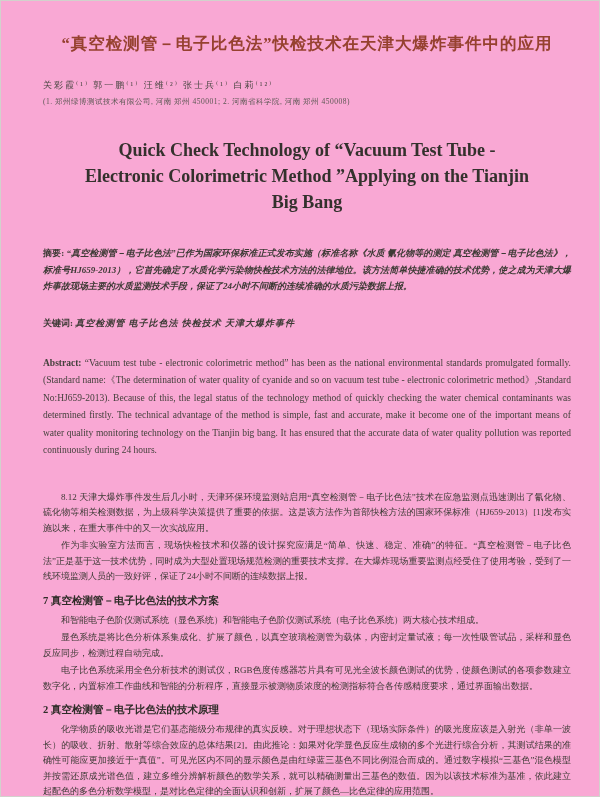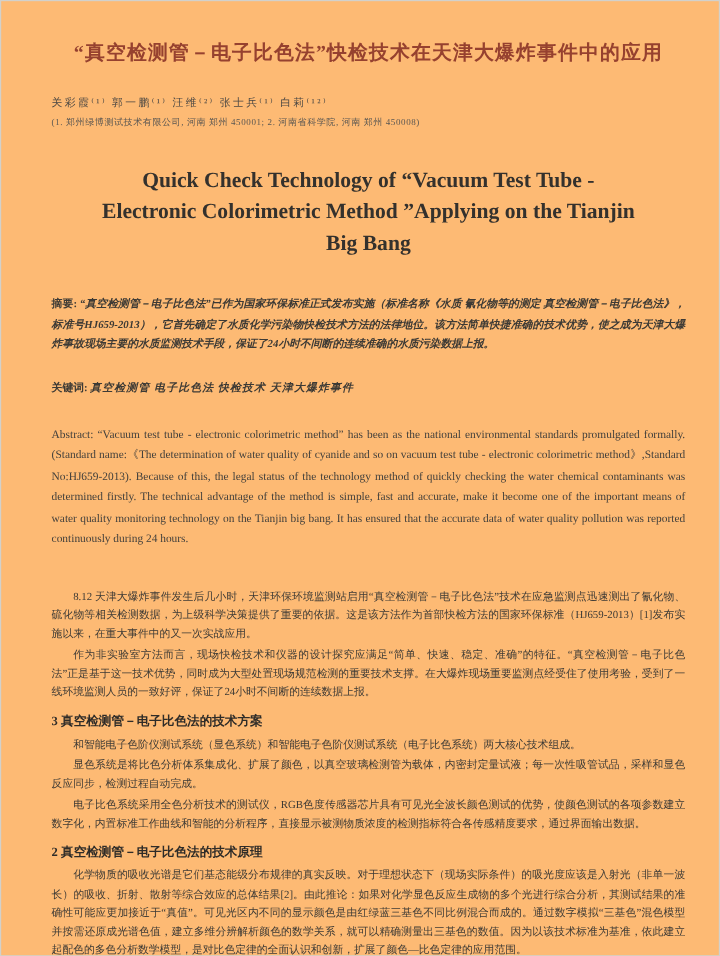--- a/index.html
+++ b/index.html
@@ -5,21 +5,21 @@
   html,body { margin:0; padding:0; }
   body {
     background:#bdbdb9;
     font-family:"Liberation Serif","DejaVu Serif",serif;
     -webkit-font-smoothing:antialiased;
   }
   .page {
     position:relative;
     width:600px; height:797px;
     margin:0 auto;
-    background:#fdba74;
+    background:#f9a8d4;
     box-sizing:border-box;
     padding:26px 28px 0 42px;
     color:#3a3733;
     overflow:hidden;
     border:1px solid #d2d1cc;
   }
   .title-cn {
     text-align:center;
     font-size:16.5px;
     font-weight:bold;
@@ -67,21 +67,21 @@
   }
   .keywords .lbl { font-weight:bold; }
   .keywords .txt { font-style:italic; font-weight:600; letter-spacing:1px; }
   .abstract-en {
     margin-top:24px;
     font-size:9.5px;
     line-height:17.5px;
     text-align:justify;
     color:#44413c;
   }
-  .abstract-en .lbl { font-weight:normal; }
+  .abstract-en .lbl { font-weight:bold; }
   .bodytext { margin-top:30px; }
   .para {
     font-size:9px;
     line-height:15.5px;
     text-align:justify;
     text-indent:2em;
     margin:0 0 2px 0;
     color:#3d3a35;
   }
   .sec-heading {
@@ -114,21 +114,21 @@
 
   <p class="keywords"><span class="lbl">关键词:</span> <span class="txt">真空检测管  电子比色法  快检技术  天津大爆炸事件</span></p>
 
   <p class="abstract-en"><span class="lbl">Abstract:</span> <span>“Vacuum test tube - electronic colorimetric method” has been as the national environmental standards promulgated formally.(Standard name:《The determination of water quality of cyanide and so on vacuum test tube - electronic colorimetric method》,Standard No:HJ659-2013). Because of this, the legal status of the technology method of quickly checking the water chemical contaminants was determined firstly. The technical advantage of the method is simple, fast and accurate, make it become one of the important means of water quality monitoring technology on the Tianjin big bang. It has ensured that the accurate data of water quality pollution was reported continuously during 24 hours.</span></p>
 
   <div class="bodytext">
 
     <p class="para">8.12 天津大爆炸事件发生后几小时，天津环保环境监测站启用“真空检测管－电子比色法”技术在应急监测点迅速测出了氰化物、硫化物等相关检测数据，为上级科学决策提供了重要的依据。这是该方法作为首部快检方法的国家环保标准（HJ659-2013）[1]发布实施以来，在重大事件中的又一次实战应用。</p>
     <p class="para">作为非实验室方法而言，现场快检技术和仪器的设计探究应满足“简单、快速、稳定、准确”的特征。“真空检测管－电子比色法”正是基于这一技术优势，同时成为大型处置现场规范检测的重要技术支撑。在大爆炸现场重要监测点经受住了使用考验，受到了一线环境监测人员的一致好评，保证了24小时不间断的连续数据上报。</p>
 
-    <h3 class="sec-heading">3  真空检测管－电子比色法的技术方案</h3>
+    <h3 class="sec-heading">7  真空检测管－电子比色法的技术方案</h3>
     <p class="para">和智能电子色阶仪测试系统（显色系统）和智能电子色阶仪测试系统（电子比色系统）两大核心技术组成。</p>
     <p class="para">显色系统是将比色分析体系集成化、扩展了颜色，以真空玻璃检测管为载体，内密封定量试液；每一次性吸管试品，采样和显色反应同步，检测过程自动完成。</p>
     <p class="para">电子比色系统采用全色分析技术的测试仪，RGB色度传感器芯片具有可见光全波长颜色测试的优势，使颜色测试的各项参数建立数字化，内置标准工作曲线和智能的分析程序，直接显示被测物质浓度的检测指标符合各传感精度要求，通过界面输出数据。</p>
 
     <h3 class="sec-heading">2  真空检测管－电子比色法的技术原理</h3>
     <p class="para">化学物质的吸收光谱是它们基态能级分布规律的真实反映。对于理想状态下（现场实际条件）的吸光度应该是入射光（非单一波长）的吸收、折射、散射等综合效应的总体结果[2]。由此推论：如果对化学显色反应生成物的多个光进行综合分析，其测试结果的准确性可能应更加接近于“真值”。可见光区内不同的显示颜色是由红绿蓝三基色不同比例混合而成的。通过数字模拟“三基色”混色模型并按需还原成光谱色值，建立多维分辨解析颜色的数学关系，就可以精确测量出三基色的数值。因为以该技术标准为基准，依此建立起配色的多色分析数学模型，是对比色定律的全面认识和创新，扩展了颜色—比色定律的应用范围。</p>
 
   </div>
 
 </div>

